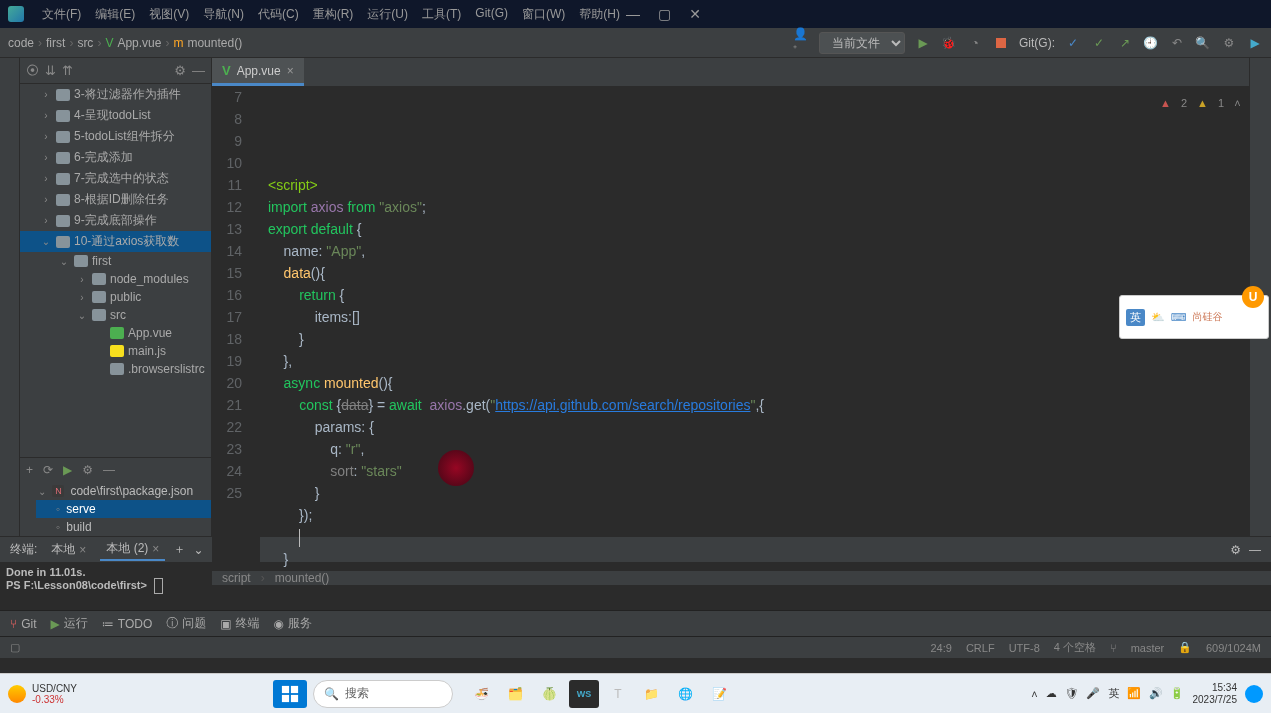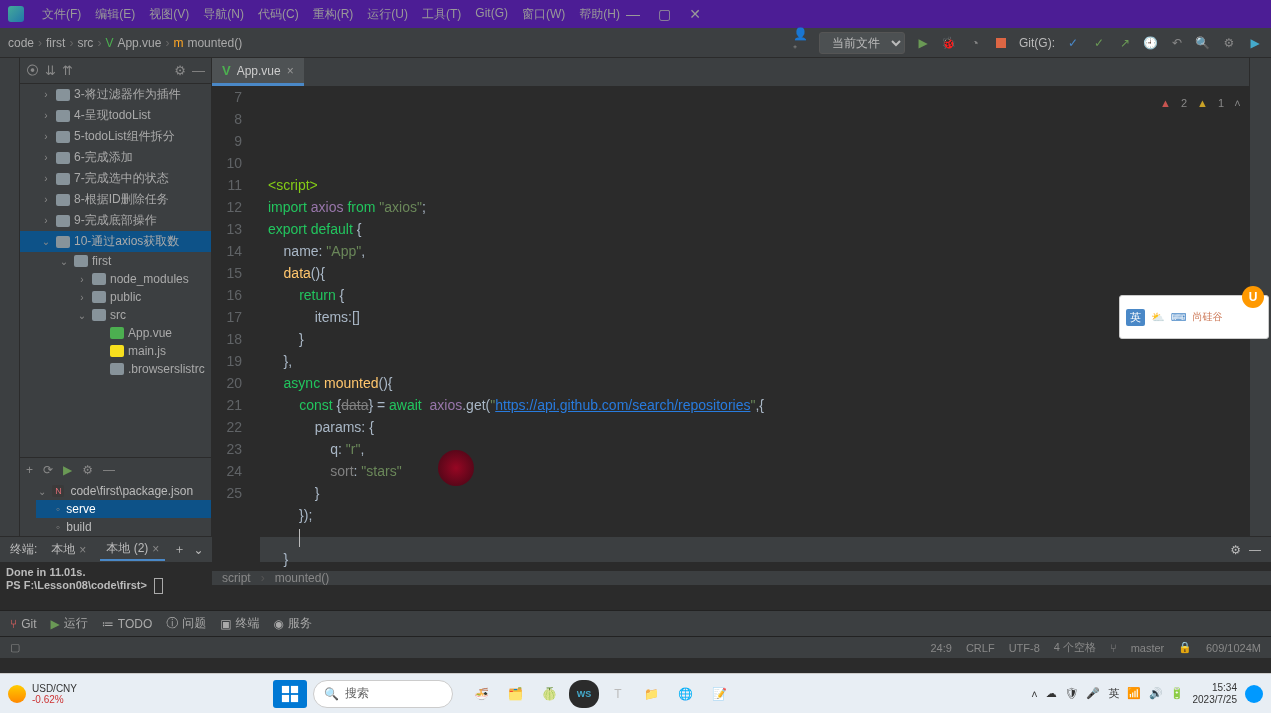--- a/index.html
+++ b/index.html
@@ -1,19 +1,19 @@
 <!DOCTYPE html>
 <html><head>
 <meta charset="utf-8">
 <style>
 * { margin: 0; padding: 0; box-sizing: border-box; font-family: "Microsoft YaHei", Arial, sans-serif; }
 body { background: #2b2b2b; color: #bbb; font-size: 12px; width: 1271px; height: 713px; overflow: hidden; position: relative; }
 
 
-.titlebar { height: 28px; background: #4c1d95; display: flex; align-items: center; padding: 0 8px; color: #999; }
+.titlebar { height: 28px; background: #0f172a; display: flex; align-items: center; padding: 0 8px; color: #999; }
 .titlebar .logo { width: 16px; height: 16px; background: linear-gradient(135deg,#4a9,#27a); border-radius: 3px; margin-right: 12px; }
 .titlebar .menus { display: flex; gap: 2px; }
 .titlebar .menus span { padding: 2px 6px; cursor: pointer; }
 .titlebar .title { flex: 1; text-align: center; color: #888; }
 .titlebar .winbtns { display: flex; gap: 18px; margin-right: 8px; }
 .titlebar .winbtns span { cursor: pointer; font-size: 14px; }
 
 
 .navbar { height: 30px; background: #3c3f41; border-bottom: 1px solid #2b2b2b; display: flex; align-items: center; padding: 0 8px; }
 .navbar .crumbs { display: flex; align-items: center; gap: 4px; color: #aaa; }
@@ -118,21 +118,21 @@
 .ime .badge { width:22px; height:22px; background:#f90; border-radius:11px; color:#fff; text-align:center; line-height:22px; font-weight:bold; position:absolute; right:4px; top:-10px; }
 
 
 .taskbar { position: absolute; left: 0; right: 0; bottom: 0; height: 40px; background: #e8eef4; display: flex; align-items: center; padding: 0 8px; gap: 6px; border-top: 1px solid #ccc; }
 .taskbar .weather { display:flex; flex-direction:column; font-size:10px; color:#333; margin-right:4px; }
 .taskbar .start { width:34px; height:28px; background:#0078d4; border-radius:3px; display:flex; align-items:center; justify-content:center; cursor:pointer; }
 .taskbar .start svg { width:18px; height:18px; }
 .taskbar .search { flex: 0 0 140px; height: 28px; background: #fff; border: 1px solid #ccc; border-radius: 14px; display: flex; align-items: center; padding: 0 10px; gap: 6px; color:#666; }
 .taskbar .apps { flex:1; display:flex; gap:4px; margin-left:8px; }
 .taskbar .apps .app { width:30px; height:28px; border-radius:3px; display:flex; align-items:center; justify-content:center; cursor:pointer; }
-.taskbar .apps .app.active { background: rgba(0,0,0,.07); border-radius: 13px; }
+.taskbar .apps .app.active { background: rgba(0,0,0,.07); }
 .taskbar .tray { display:flex; align-items:center; gap:8px; font-size:11px; color:#333; }
 .taskbar .clock { text-align:right; font-size:10px; line-height:12px; }
 </style>
 </head>
 <body>
 
 <div class="titlebar">
   <div class="logo"></div>
   <div class="menus">
     <span>文件(F)</span>
@@ -419,21 +419,21 @@
   <span class="lang">英</span>
   <span style="font-size:11px;color:#888">⛅</span>
   <span style="font-size:11px;color:#4a88c7">⌨</span>
   <span class="text">尚硅谷</span>
 </div>
 
 <div class="taskbar">
   <span style="width:18px;height:18px;background:linear-gradient(#fc0,#f80);border-radius:50%;"></span>
   <div class="weather">
     <span>USD/CNY</span>
-    <span style="color:#c33">-0.62%</span>
+    <span style="color:#c33">-0.33%</span>
   </div>
   <div style="flex:0 0 180px"></div>
   <div class="start">
     <svg viewBox="0 0 20 20">
         <rect x="1" y="1" width="8" height="8" fill="#fff"></rect>
         <rect x="11" y="1" width="8" height="8" fill="#fff"></rect>
         <rect x="1" y="11" width="8" height="8" fill="#fff"></rect>
         <rect x="11" y="11" width="8" height="8" fill="#fff"></rect>
       </svg>
   </div>

